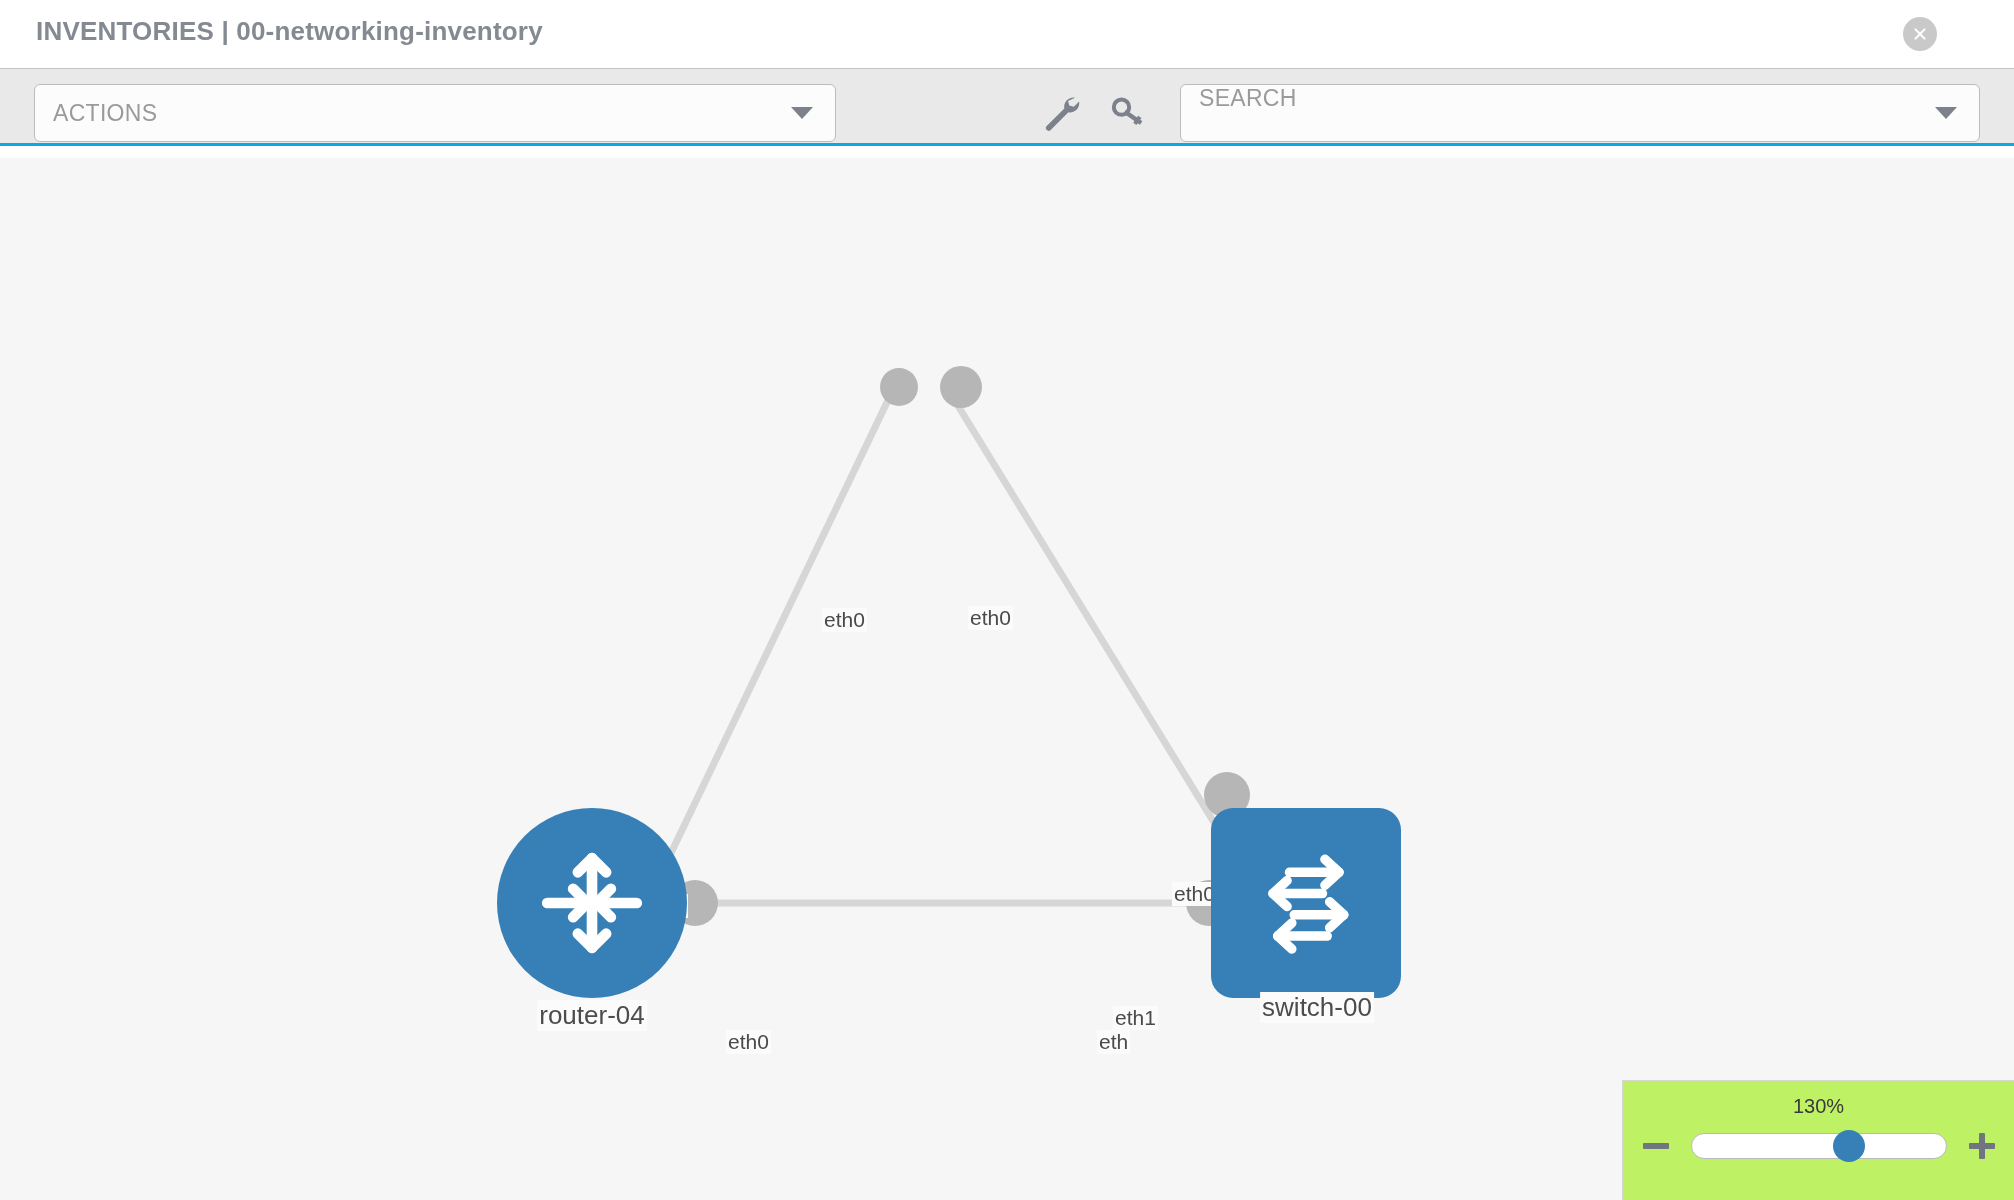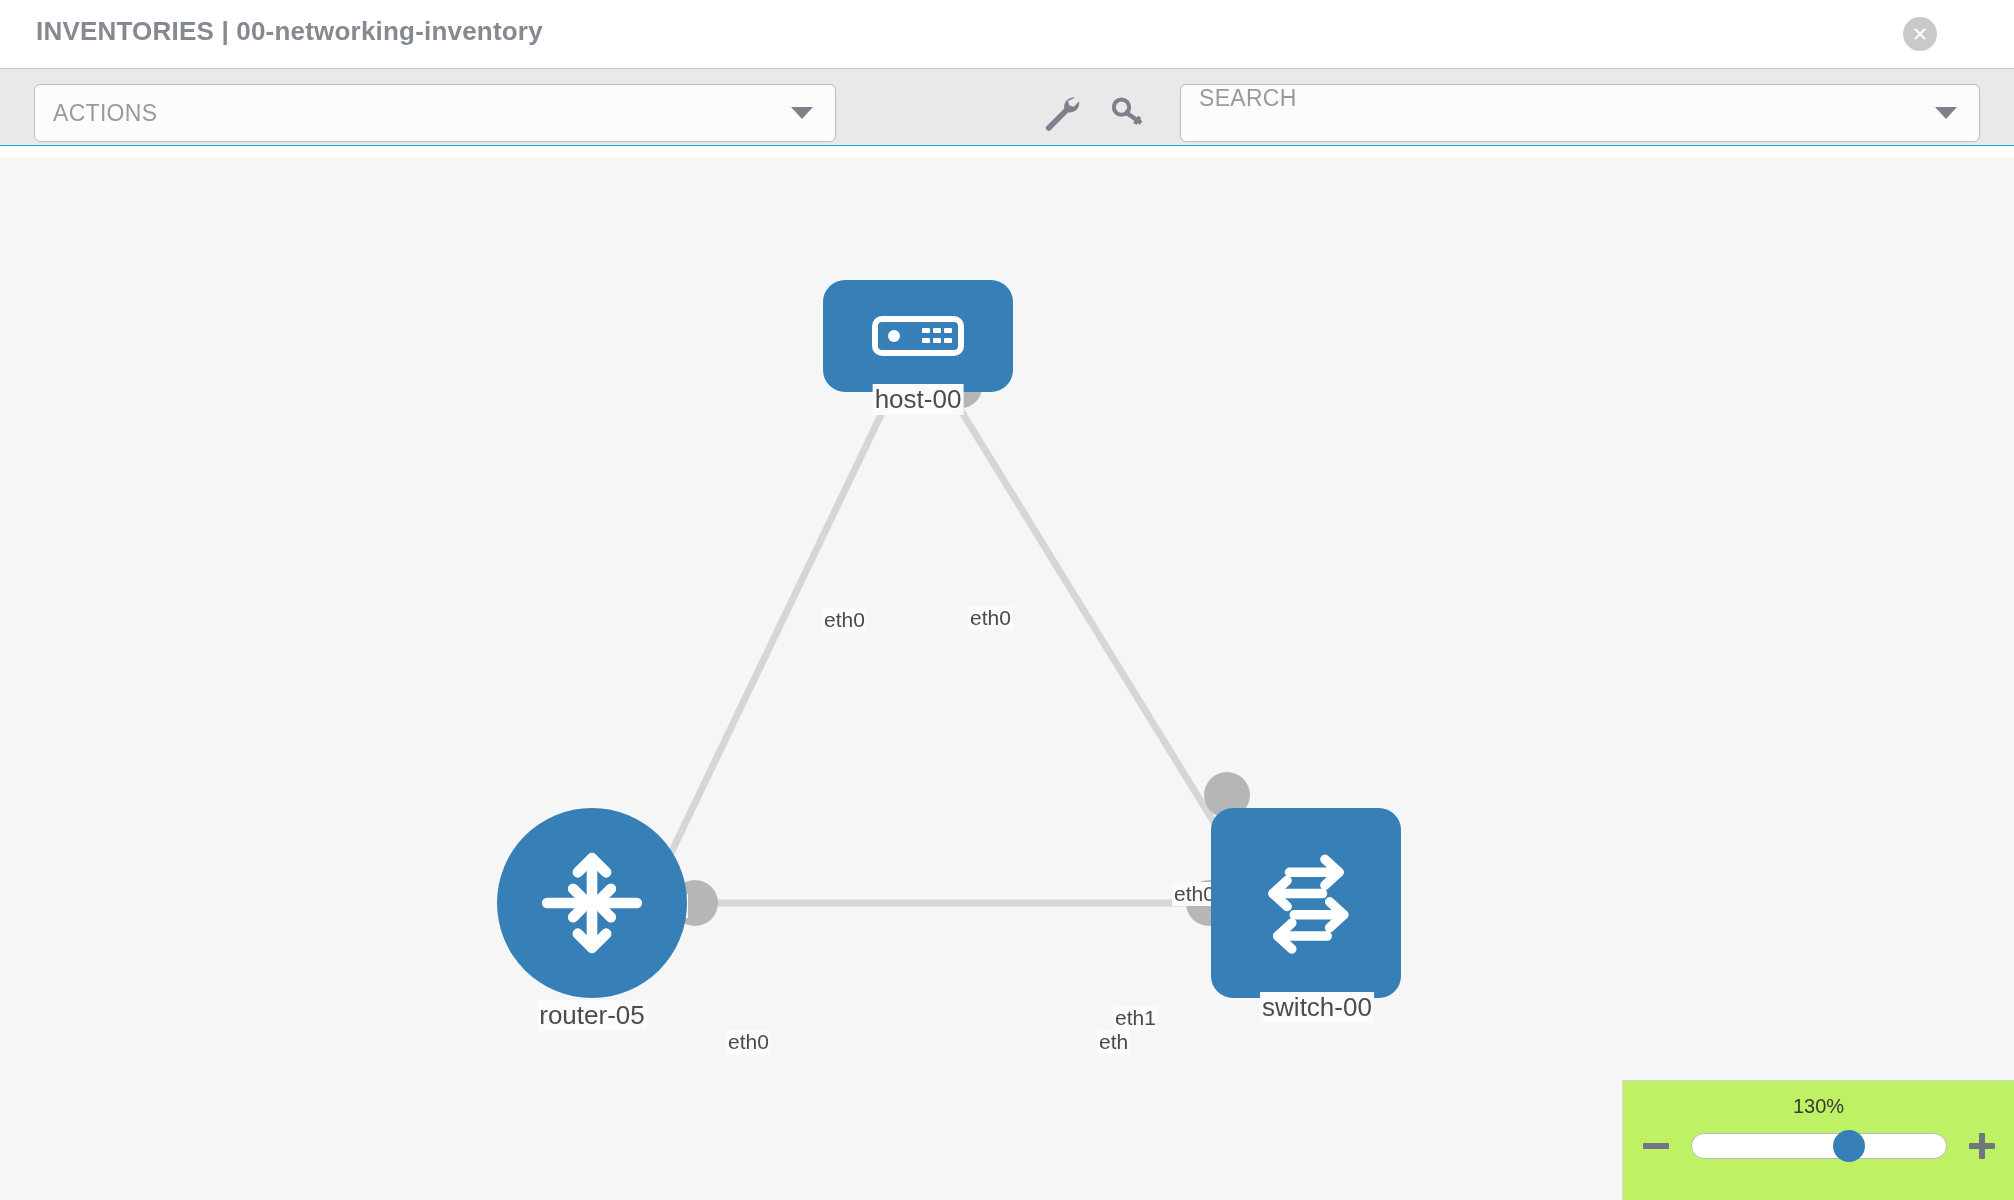--- a/index.html
+++ b/index.html
@@ -30,21 +30,21 @@
     display: flex; align-items: center; justify-content: center;
   }
   .close-btn svg { display:block; }
 
   
   .toolbar {
     position: absolute; left: 0; top: 68px;
     width: 2014px; height: 78px;
     background: #e9e9e9;
     border-top: 1px solid #c4c4c4;
-    border-bottom: 1px solid #0ea5e9;
+    border-bottom: 3px solid #0ea5e9;
   }
   .actions-select {
     position: absolute; left: 34px; top: 15px;
     width: 802px; height: 58px;
     background: #fcfcfc;
     border: 1px solid #bcbcbc; border-radius: 6px;
     display: flex; align-items: center;
     cursor: pointer;
   }
   .actions-label {
@@ -234,58 +234,41 @@
     <div class="socket" style="left:1186px; top:722px;"></div>
 
     <div class="edge-label" style="left:822px;  top:450px;">eth0</div>
     <div class="edge-label" style="left:968px;  top:448px;">eth0</div>
     <div class="edge-label" style="left:643px;  top:736px;">eth0</div>
     <div class="edge-label" style="left:1172px; top:724px;">eth0</div>
     <div class="edge-label" style="left:726px;  top:872px;">eth0</div>
     <div class="edge-label" style="left:1097px; top:872px;">eth</div>
     <div class="edge-label" style="left:1113px; top:848px;">eth1</div>
 
-    <div class="node" id="node-host">
-      <div class="node-shape">
-        <svg width="92" height="48" viewBox="0 0 92 48" aria-hidden="true">
-          <rect x="3" y="7" width="86" height="34" rx="7" ry="7" fill="none" stroke="#ffffff" stroke-width="6"></rect>
-          <circle cx="22" cy="24" r="6" fill="#ffffff"></circle>
-          <g fill="#ffffff">
-            <rect x="50" y="16" width="8" height="5" rx="1"></rect>
-            <rect x="61" y="16" width="8" height="5" rx="1"></rect>
-            <rect x="72" y="16" width="8" height="5" rx="1"></rect>
-            <rect x="50" y="26" width="8" height="5" rx="1"></rect>
-            <rect x="61" y="26" width="8" height="5" rx="1"></rect>
-            <rect x="72" y="26" width="8" height="5" rx="1"></rect>
-          </g>
-        </svg>
-      </div>
-      <div class="node-label">host-00</div>
-    </div>
 
     <div class="node" id="node-router">
       <div class="node-shape">
         <svg width="118" height="118" viewBox="0 0 100 100" aria-hidden="true">
           <g stroke="#ffffff" stroke-width="9" stroke-linecap="round" stroke-linejoin="round" fill="none">
 
             <line x1="50" y1="48" x2="50" y2="12"></line>
             <polyline points="38,24 50,12 62,24"></polyline>
 
             <line x1="50" y1="52" x2="50" y2="88"></line>
             <polyline points="38,76 50,88 62,76"></polyline>
 
             <line x1="88" y1="50" x2="54" y2="50"></line>
             <polyline points="66,38 54,50 66,62"></polyline>
 
             <line x1="12" y1="50" x2="46" y2="50"></line>
             <polyline points="34,38 46,50 34,62"></polyline>
           </g>
         </svg>
       </div>
-      <div class="node-label">router-05</div>
+      <div class="node-label">router-04</div>
     </div>
 
     <div class="node" id="node-switch">
       <div class="node-shape">
         <svg width="118" height="118" viewBox="0 0 100 100" aria-hidden="true">
           <g stroke="#ffffff" stroke-width="8" stroke-linecap="round" stroke-linejoin="round" fill="none">
 
             <line x1="36" y1="24" x2="78" y2="24"></line>
             <polyline points="66,13 78,24 66,35"></polyline>
 

